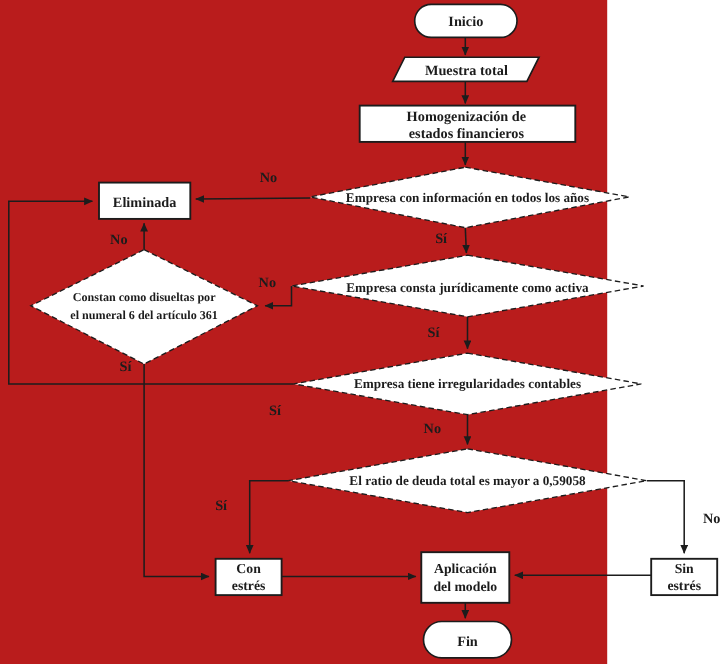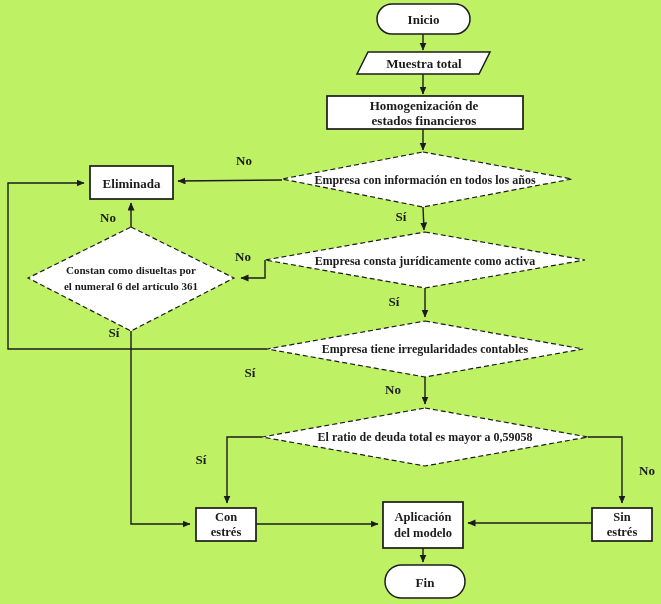--- a/index.html
+++ b/index.html
@@ -1,21 +1,21 @@
 <!DOCTYPE html>
 <html><head>
 <meta charset="utf-8">
 <title>Flowchart</title>
 <style>
   html, body { margin: 0; padding: 0; background: #ffffff; }
   .canvas {
     position: relative;
-    width: 661px;
+    width: 552px;
     height: 604px;
-    background: #bef264;
+    background: #b91c1c;
     font-family: "Liberation Serif", "DejaVu Serif", serif;
   }
   svg { display: block; }
   .shape  { fill: #ffffff; stroke: #1c1c1c; }
   .rectn  { stroke-width: 1.7px; }
   .pill   { stroke-width: 1.5px; }
   .para   { stroke-width: 1.5px; }
   .diam   { stroke-width: 1.2px; stroke-dasharray: 5,3; }
   .edge   { fill: none; stroke: #1c1c1c; stroke-width: 1.4px; }
   .ntext  {

